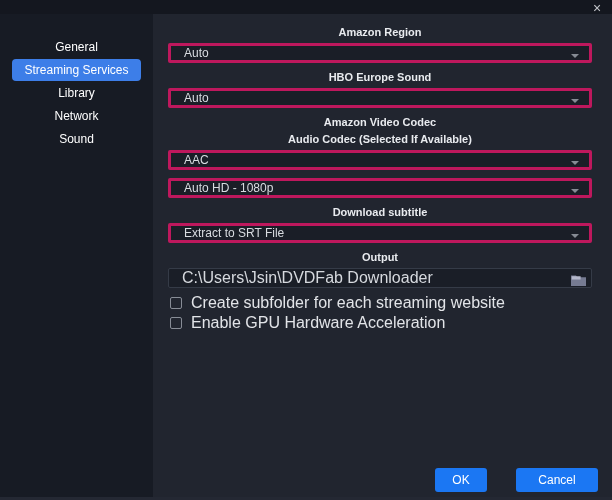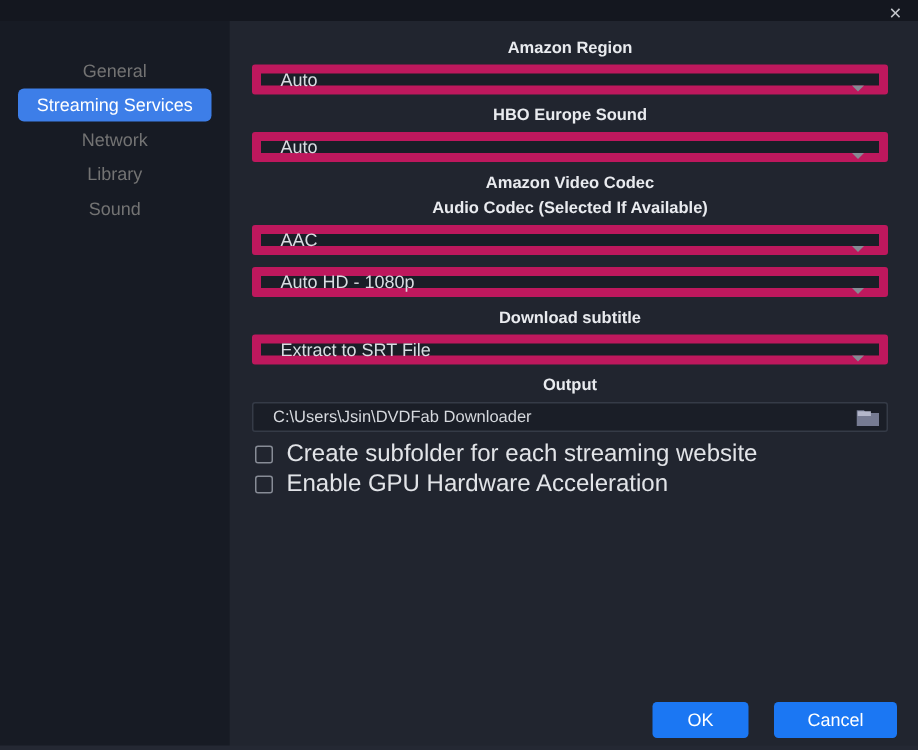--- a/index.html
+++ b/index.html
@@ -18,52 +18,52 @@
     position:absolute; top:1px; right:7px;
     width:16px; height:15px; line-height:14px; text-align:center;
     color:#c3c6cb; font-size:14px; cursor:pointer;
   }
   .sidebar {
     position:absolute; top:14px; left:0; width:153px; height:486px;
     background:#171b24; padding-top:22px;
   }
   .side-item {
     height:22px; line-height:22px; margin:0 12px 1px 12px;
-    text-align:center; font-size:12px; color:#737373;
+    text-align:center; font-size:12px; color:#ffffff;
     border-radius:4px; cursor:pointer; white-space:nowrap;
   }
   .side-item.active { background:#3d7ee8; color:#ffffff; }
   .panel {
     position:absolute; top:14px; left:153px; width:459px; height:486px;
     background:#21252f;
   }
   .content { padding:12px 20px 0 15px;text-align:center; }
   .field-label {
     font-size:11px; font-weight:bold; color:#e9ebef;
     line-height:12px; margin-bottom:5px;
   }
   .select-box {
     position:relative; height:20px; margin-bottom:8px;
-    background:#1a1e27; border:6px solid #be185d; border-radius:2px;
+    background:#1a1e27; border:3px solid #be185d; border-radius:2px;
     display:flex; align-items:center;
     padding:0 26px 0 13px;
     color:#d9dce1; font-size:12px; cursor:pointer;
   }
   .caret {
     position:absolute; right:10px; top:8px;
     width:0; height:0;
     border-left:4px solid transparent; border-right:4px solid transparent;
     border-top:4px solid #868b94;
   }
   .path-box {
     position:relative; height:20px; margin-bottom:8px;
     background:#1a1e27; border:1px solid #353b47; border-radius:2px;
     display:flex; align-items:center;
     padding:0 28px 0 13px;
-    color:#d6d9de; font-size:11px; cursor:text;
+    color:#d6d9de; font-size:16px; cursor:text;
     white-space:nowrap; overflow:hidden;
   }
   .browse-btn {
     position:absolute; right:5px; top:3px; width:15px; height:12px;
     cursor:pointer;
   }
   .check-row {
     display:flex; align-items:center;
     margin:0 0 6px 2px; height:14px; cursor:pointer;
   }
@@ -73,38 +73,38 @@
     flex:0 0 12px;
   }
   .check-label { font-size:16px; color:#e2e4e8; line-height:14px; }
   .first-check { margin-top:0; }
   .btn {
     position:absolute; top:468px; height:24px;
     background:#1b77f3; color:#ffffff; border:none; border-radius:3px;
     font-family:"Liberation Sans", sans-serif; font-size:12px;
     cursor:pointer;
   }
-  .btn-ok { left:435px; width:64px; }
+  .btn-ok { left:435px; width:52px; }
   .btn-cancel { left:516px; width:82px; }
   .bottom-edge {
     position:absolute; bottom:0; left:0; width:612px; height:3px;
     background:#242833;
   }
 </style>
 </head>
 <body>
 
 <div class="titlebar"></div>
 <div class="close-btn"><span>×</span></div>
 
 <div class="sidebar">
   <div class="side-item">General</div>
   <div class="side-item active">Streaming Services</div>
+  <div class="side-item">Library</div>
   <div class="side-item">Network</div>
-  <div class="side-item">Library</div>
   <div class="side-item">Sound</div>
 </div>
 
 <div class="panel">
   <div class="content">
 
     <div class="field-label">Amazon Region</div>
     <div class="select-box">
       <span>Auto</span>
       <span class="caret"></span>

